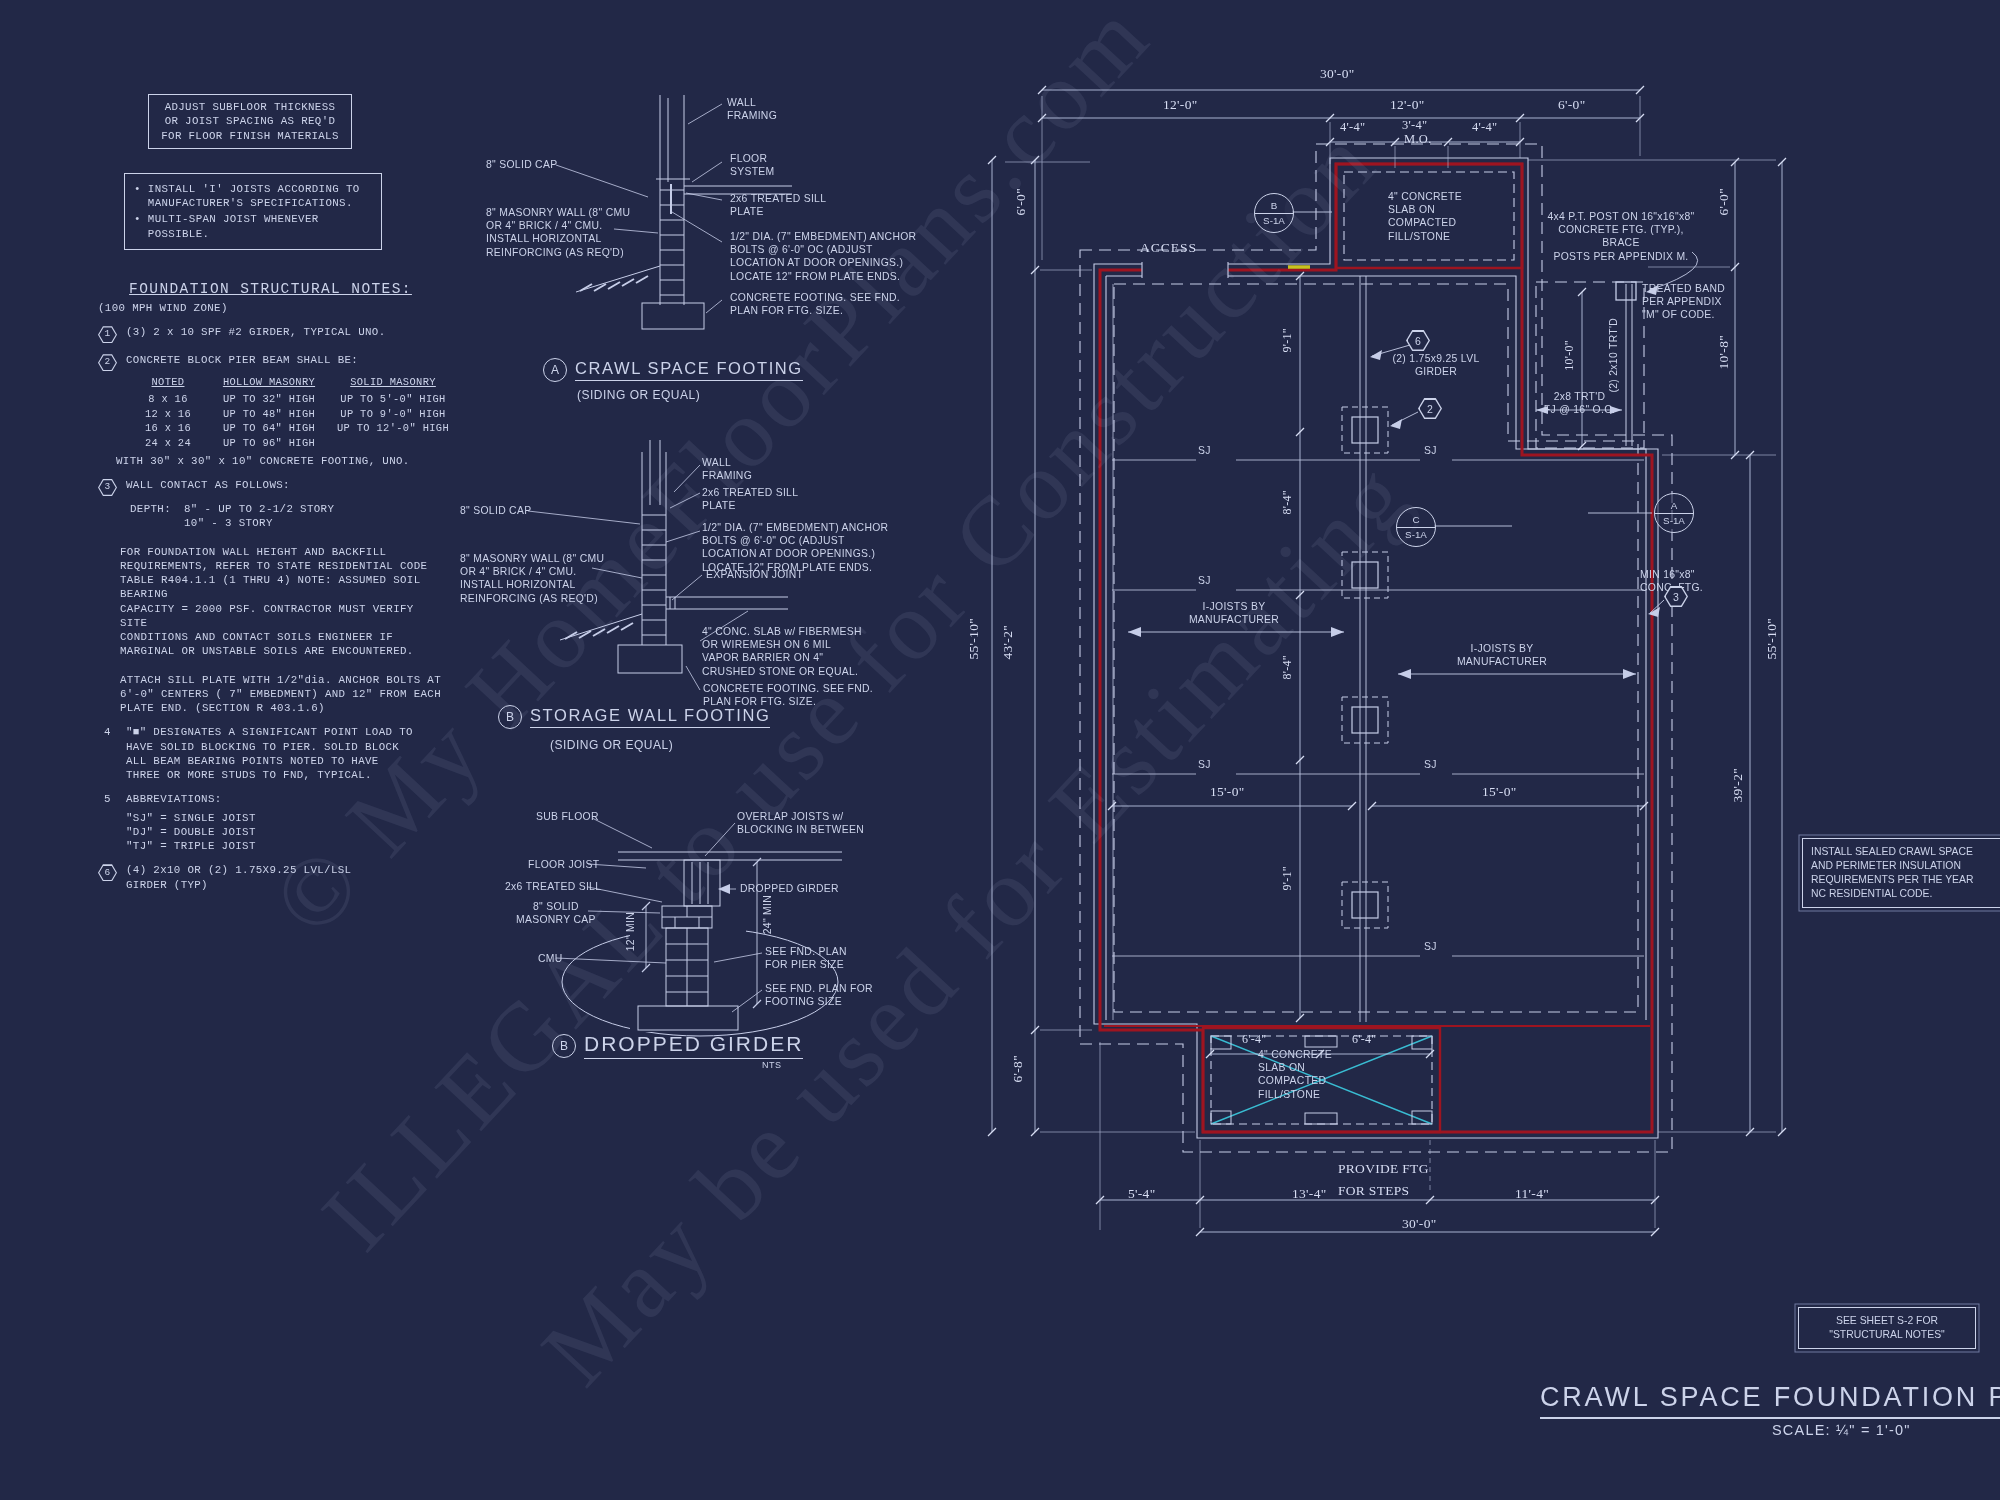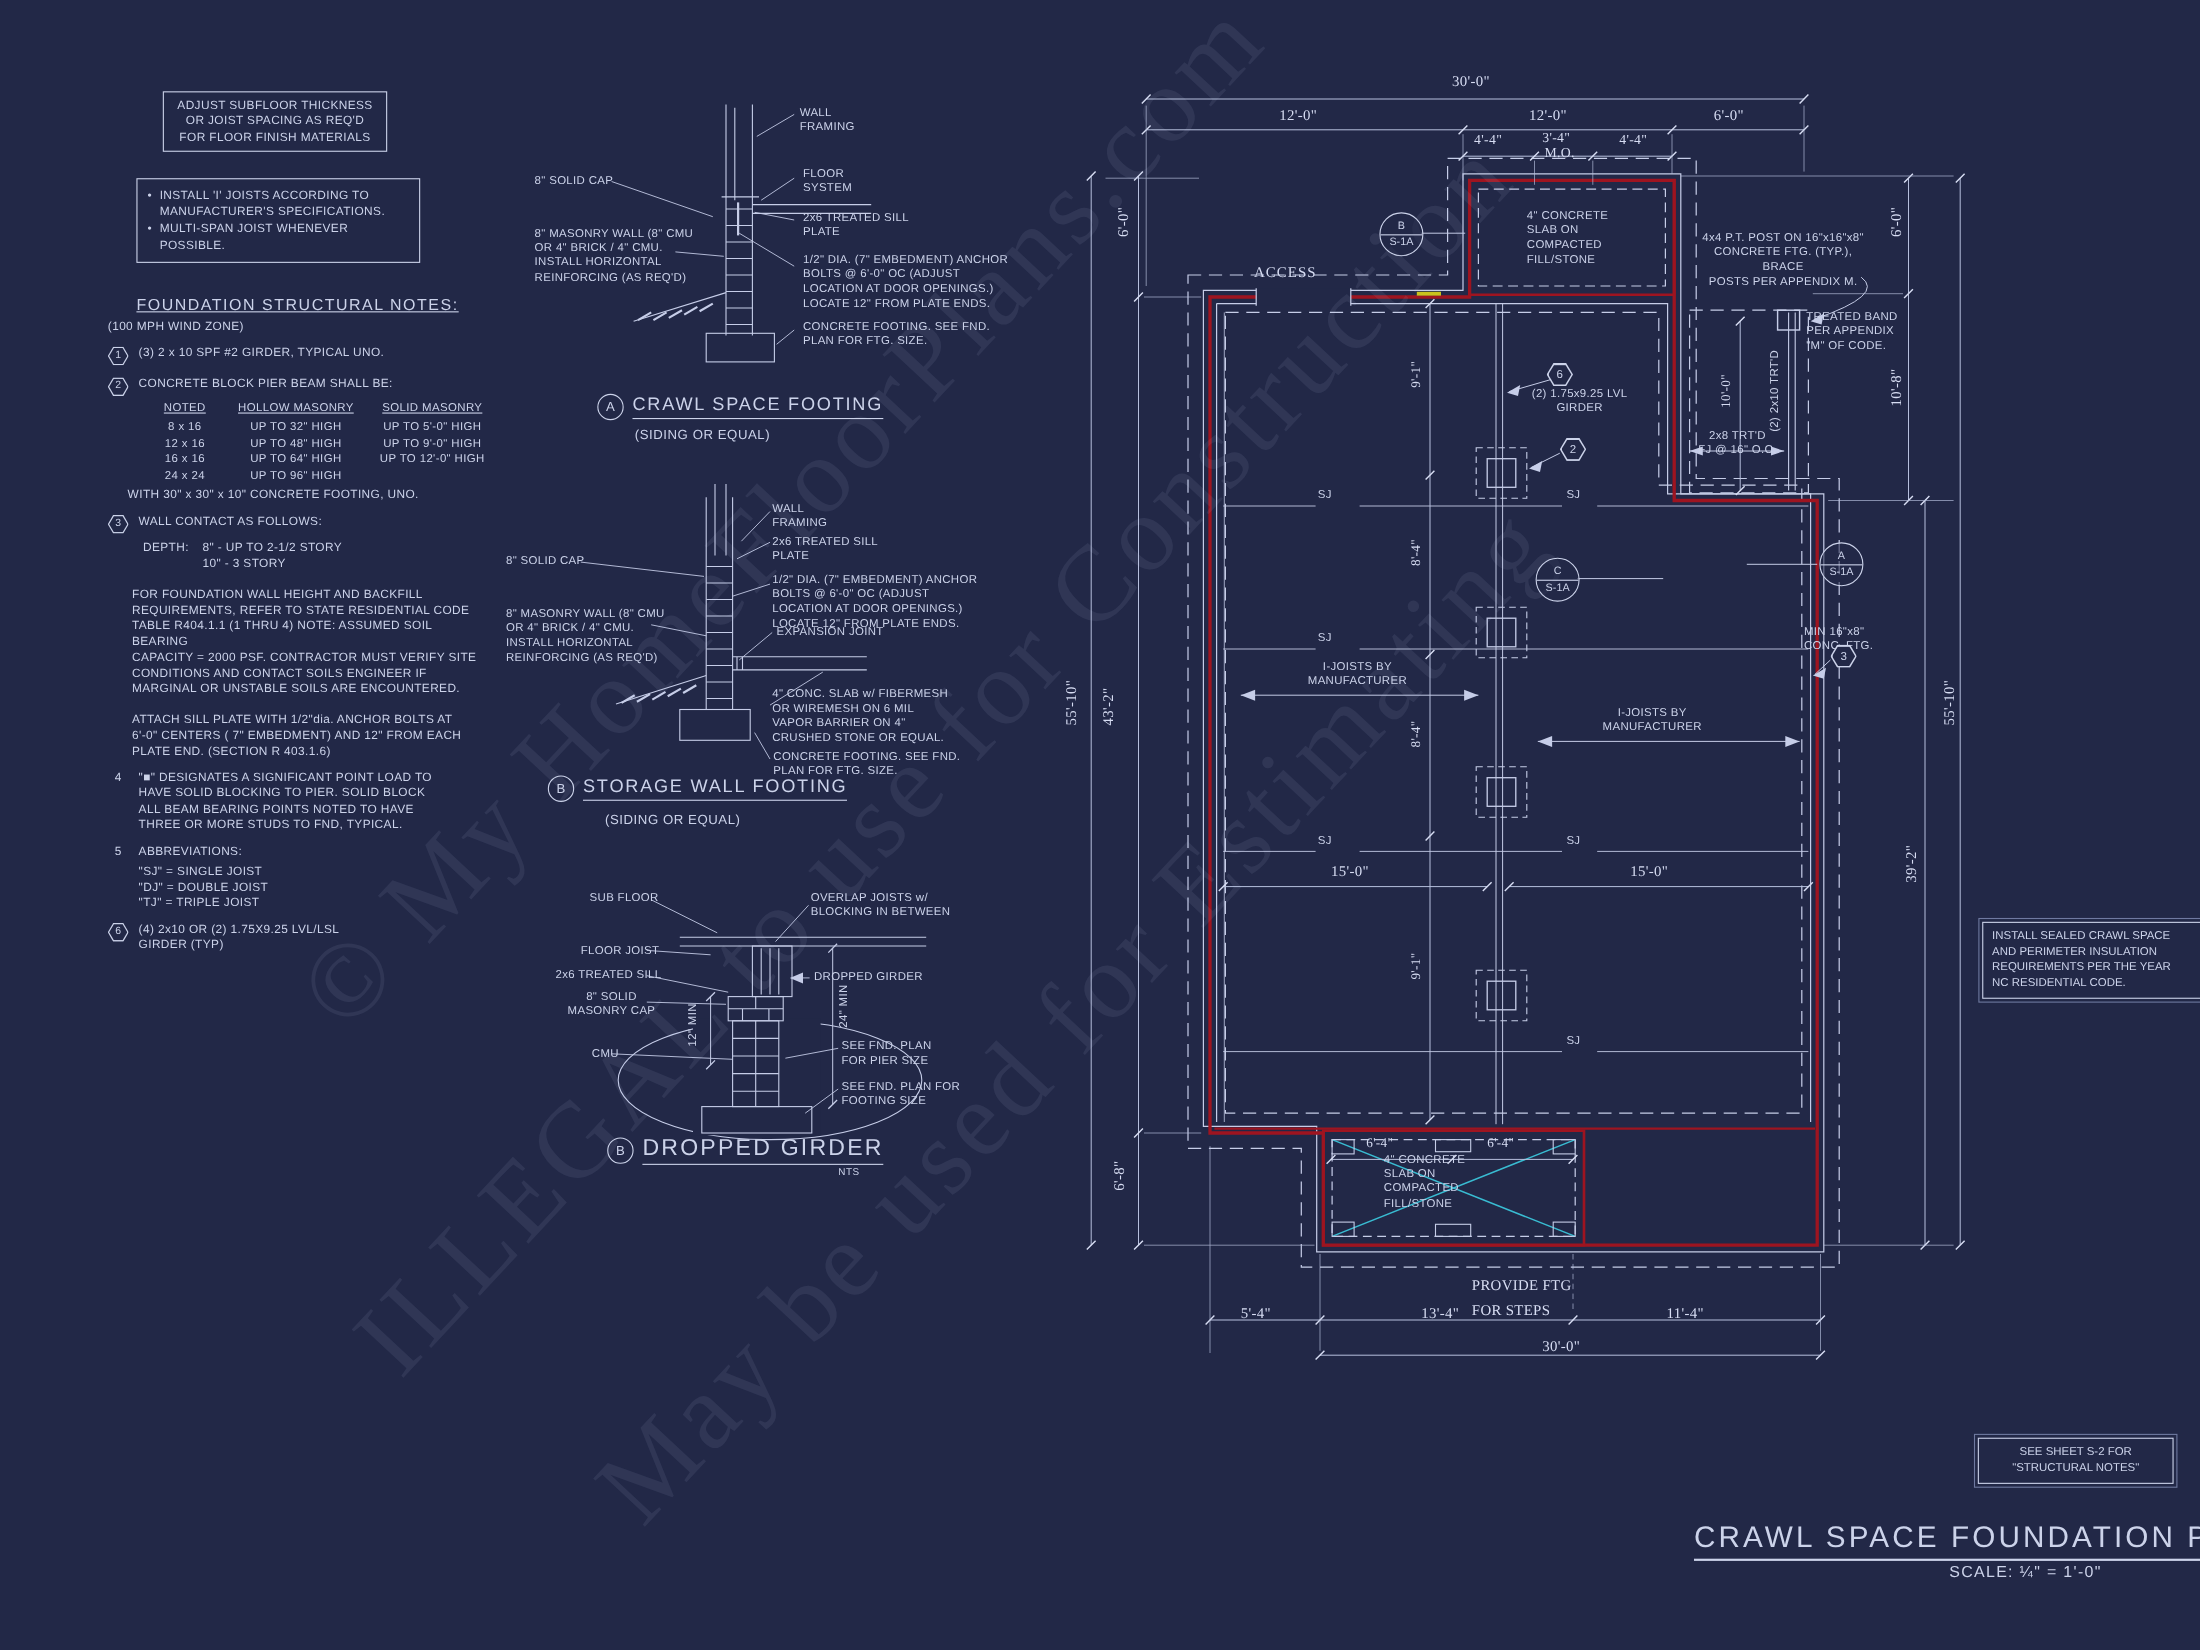--- a/index.html
+++ b/index.html
@@ -3,21 +3,21 @@
 <meta charset="utf-8">
 <style>
   html,body{margin:0;padding:0;background:#222847;}
   body{width:2000px;height:1500px;position:relative;overflow:hidden;
        font-family:"Liberation Sans",sans-serif;color:#ccd3ea;}
   .sheet{position:absolute;inset:0;}
   svg.linework{position:absolute;left:0;top:0;}
   .wm{position:absolute;font-family:"Liberation Serif",serif;font-size:98px;letter-spacing:5px;
       color:rgba(200,212,244,0.085);white-space:nowrap;transform:rotate(-47deg);transform-origin:0 0;}
   
-  .notes{position:absolute;left:98px;top:79px;width:345px;font-size:10.8px;letter-spacing:.35px;line-height:1.32;}
+  .notes{position:absolute;left:98px;top:90px;width:345px;font-size:10.8px;letter-spacing:.35px;line-height:1.32;font-family:Liberation Mono, monospace;}
   .pre{white-space:pre-line;}
   .nbox{border:1px solid #ccd3ea;padding:5px 8px;margin:4px 0 24px 50px;text-align:center;width:186px;}
   .nbox2{border:1px solid #ccd3ea;padding:6px 9px;margin:0 0 30px 26px;width:238px;}
   .bullet{display:flex;gap:7px;margin:2px 0;}
   .heading{font-size:14.5px;letter-spacing:1.4px;text-decoration:underline;margin:6px 0 2px;text-align:center;}
   .noterow{display:flex;gap:9px;margin-top:10px;align-items:flex-start;}
   .hexa{flex:0 0 auto;width:19px;height:17px;background:#ccd3ea;margin-top:1px;
         clip-path:polygon(26% 0,74% 0,100% 50%,74% 100%,26% 100%,0 50%);
         display:flex;align-items:center;justify-content:center;}
   .hexa i{font-style:normal;width:16.5px;height:14.5px;background:#222847;clip-path:polygon(26% 0,74% 0,100% 50%,74% 100%,26% 100%,0 50%);

